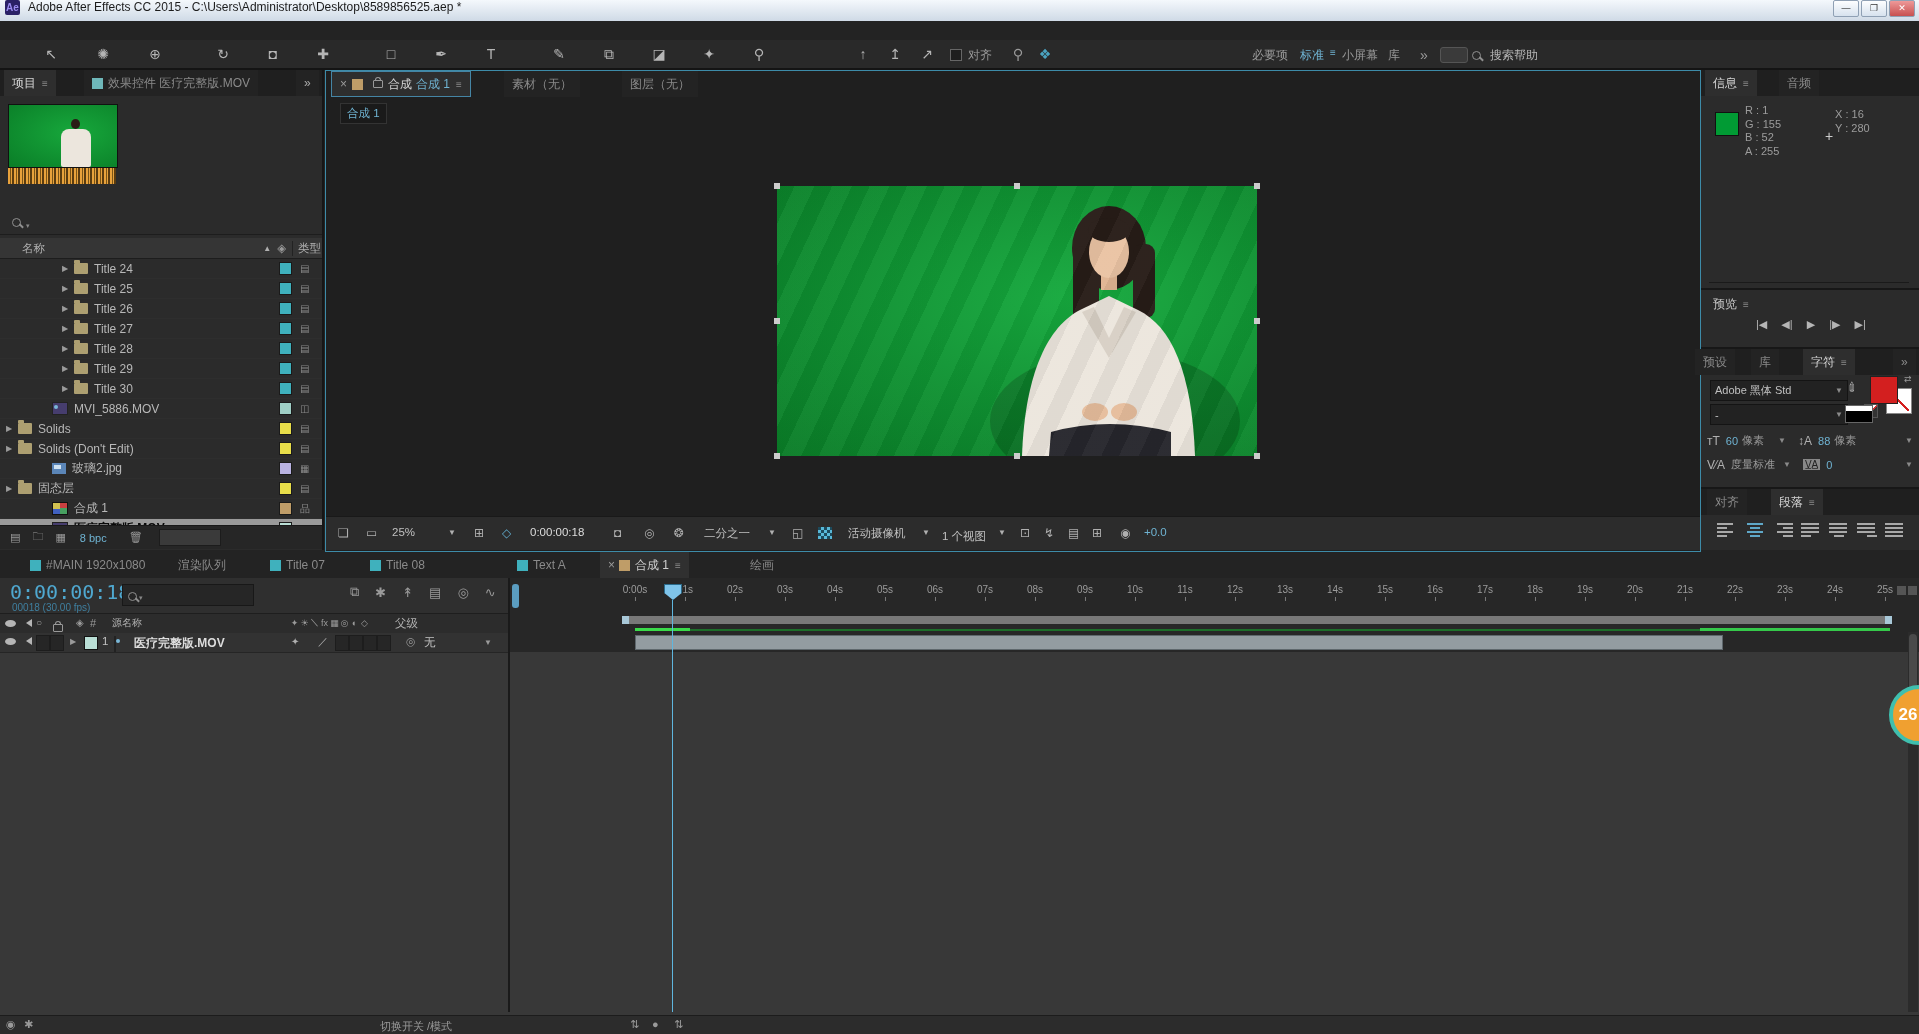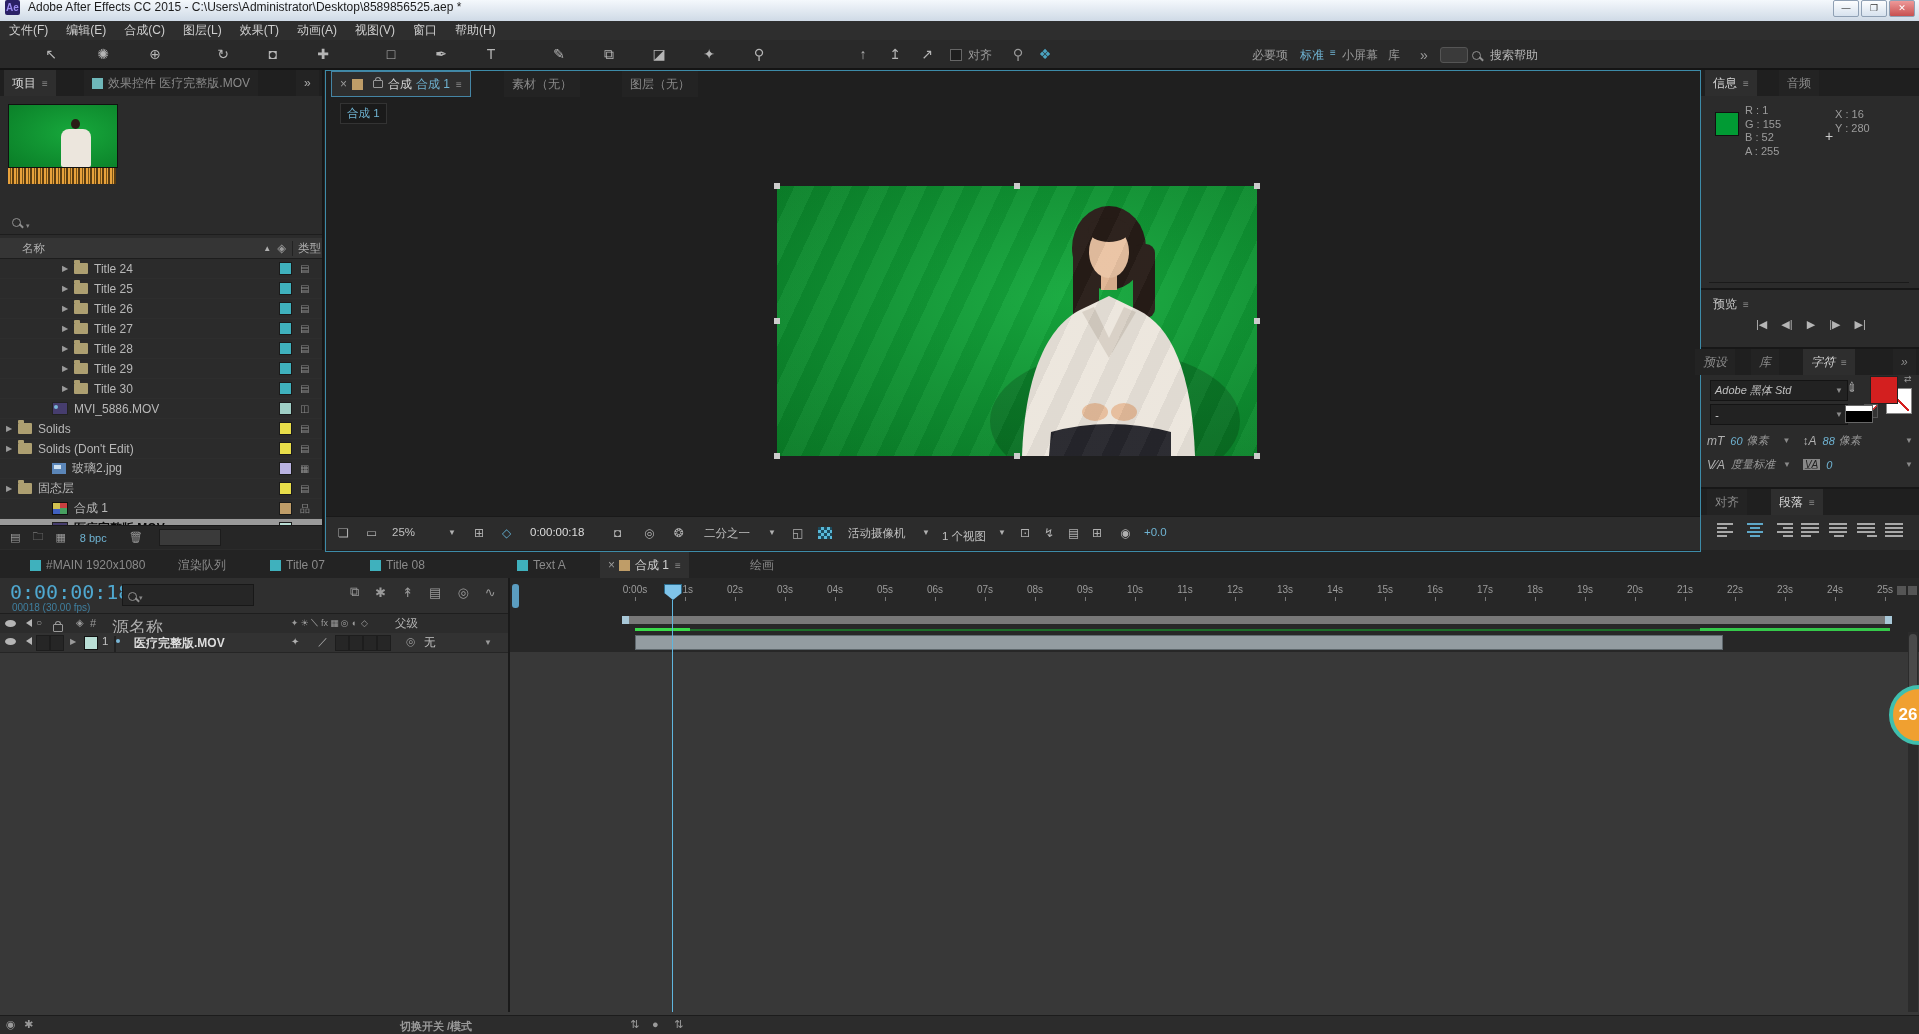--- a/index.html
+++ b/index.html
@@ -86,32 +86,20 @@
   <div class="abs titlebar">
     <span class="aeicon">Ae</span>
     <span style="white-space:nowrap;">Adobe After Effects CC 2015 - C:\Users\Administrator\Desktop\8589856525.aep *</span>
     <span style="margin-left:auto;display:flex;margin-right:4px;">
       <span class="winbtn">—</span>
       <span class="winbtn">❐</span>
       <span class="winbtn close">✕</span>
     </span>
   </div>
 
-  <div class="abs menubar">
-
-  <span>文件(F)</span>
-      <span>编辑(E)</span>
-      <span>合成(C)</span>
-      <span>图层(L)</span>
-      <span>效果(T)</span>
-      <span>动画(A)</span>
-      <span>视图(V)</span>
-      <span>窗口</span>
-      <span>帮助(H)</span>
-    </div>
 
   <div class="abs toolbar">
     <span><span class="tool" title="selection-tool" style="left: 38px;">↖</span><span class="tool" title="hand-tool" style="left: 90px;">✺</span><span class="tool" title="zoom-tool" style="left: 142px;">⊕</span><span class="tool" title="rotation-tool" style="left: 210px;">↻</span><span class="tool" title="camera-tool" style="left: 260px;">◘</span><span class="tool" title="pan-behind-tool" style="left: 310px;">✚</span><span class="tool" title="shape-tool" style="left: 378px;">□</span><span class="tool" title="pen-tool" style="left: 428px;">✒</span><span class="tool" title="type-tool" style="left: 478px;">T</span><span class="tool" title="brush-tool" style="left: 546px;">✎</span><span class="tool" title="clone-stamp-tool" style="left: 596px;">⧉</span><span class="tool" title="eraser-tool" style="left: 646px;">◪</span><span class="tool" title="roto-brush-tool" style="left: 696px;">✦</span><span class="tool" title="puppet-pin-tool" style="left: 746px;">⚲</span></span>
     <span><span class="tool axis" style="left: 850px;">↑</span><span class="tool axis" style="left: 882px;">↥</span><span class="tool axis" style="left: 914px;">↗</span></span>
     <span class="chk" style="left:950px;"></span>
     <span class="tbtxt" style="left:968px;">对齐</span>
     <span class="tool" style="left:1005px;color:#9a9a9a;">⚲</span>
     <span class="tool" style="left:1032px;color:#4aa3c0;">❖</span>
     <span><span class="tbtxt ws" style="left: 1252px;">必要项</span><span class="tbtxt ws active" style="left: 1300px;">标准</span><span class="tbtxt ws" style="left: 1342px;">小屏幕</span><span class="tbtxt ws" style="left: 1388px;">库</span></span>
     <span class="tbtxt active" style="left:1330px;font-size:10px;">≡</span>
@@ -380,21 +368,21 @@
     <div class="abs row" style="left:55px;top:28px;gap:14px;color:#b5b5b5;font-size:11px;">
 
     <span>|◀</span>
         <span>◀|</span>
         <span>▶</span>
         <span>|▶</span>
         <span>▶|</span>
       </div>
   </div>
 
-  <div class="abs" style="left:1701px;top:349px;width:218px;height:138px;background:#2b2b2b;border-bottom:2px solid #171717;font-style:italic;">
+  <div class="abs" style="left:1701px;top:349px;width:218px;height:138px;background:#2b2b2b;border-bottom:2px solid #171717;">
     <div class="panel-tabs">
       <span class="tab" style="left:-6px;">预设</span>
       <span class="tab" style="left:50px;">库</span>
       <span class="tab active" style="left:102px;">
           <span>字符</span>
           <span class="menu-glyph">≡</span>
         </span>
       <span class="tab" style="left:192px;">»</span>
     </div>
     <div class="drop" style="left:9px;top:31px;width:128px;">
@@ -560,21 +548,21 @@
           <span>∿</span>
         </div>
 
       <div class="abs" style="left:0;top:35px;width:508px;height:19px;background:#2c2c2c;border-top:1px solid #1e1e1e;border-bottom:1px solid #1e1e1e;">
         <span class="i-eye" style="left:5px;"></span>
         <span class="i-spk" style="left:22px;"></span>
         <span class="colicon" style="left:36px;">○</span>
         <span class="lockicon abs" style="left:48px;top:7px;"></span>
         <span class="colicon" style="left:76px;">◈</span>
         <span class="colicon" style="left:90px;font-size:11px;">#</span>
-        <span class="abs" style="left:112px;top:2px;font-size:17px;color:#b0b0b0;">源名称</span>
+        <span class="abs" style="left:112px;top:2px;font-size:10px;color:#b0b0b0;">源名称</span>
         <span class="abs row" style="left:290px;top:2px;gap:1px;font-size:9px;color:#9a9a9a;">
 
         <span style="width:9px;text-align:center;">✦</span>
             <span style="width:9px;text-align:center;">☀</span>
             <span style="width:9px;text-align:center;">＼</span>
             <span style="width:9px;text-align:center;">fx</span>
             <span style="width:9px;text-align:center;">▦</span>
             <span style="width:9px;text-align:center;">◎</span>
             <span style="width:9px;text-align:center;">◐</span>
             <span style="width:9px;text-align:center;">◇</span>
@@ -655,20 +643,20 @@
     </div>
 
 
     <div class="abs" style="left:1889px;top:133px;width:52px;height:52px;border-radius:50%;background:#f0a030;border:4px solid #3fbfae;color:#fff;font-size:17px;font-weight:bold;display:flex;align-items:center;justify-content:center;">
         <span style="margin-right:22px;">26</span>
       </div>
 
     <div class="abs" style="left:0;top:463px;width:1919px;height:19px;background:#2c2c2c;border-top:1px solid #1c1c1c;font-size:11px;color:#9a9a9a;">
       <span class="abs" style="left:6px;top:2px;">◉</span>
       <span class="abs" style="left:24px;top:2px;">✱</span>
-      <span class="abs" style="left:400px;top:3px;font-weight:bold;">切换开关 /模式</span>
+      <span class="abs" style="left:380px;top:3px;">切换开关 /模式</span>
       <span class="abs" style="left:630px;top:2px;">⇅</span>
       <span class="abs" style="left:652px;top:2px;">●</span>
       <span class="abs" style="left:674px;top:2px;">⇅</span>
     </div>
   </div>
 
 </div>
 
 </body></html>

